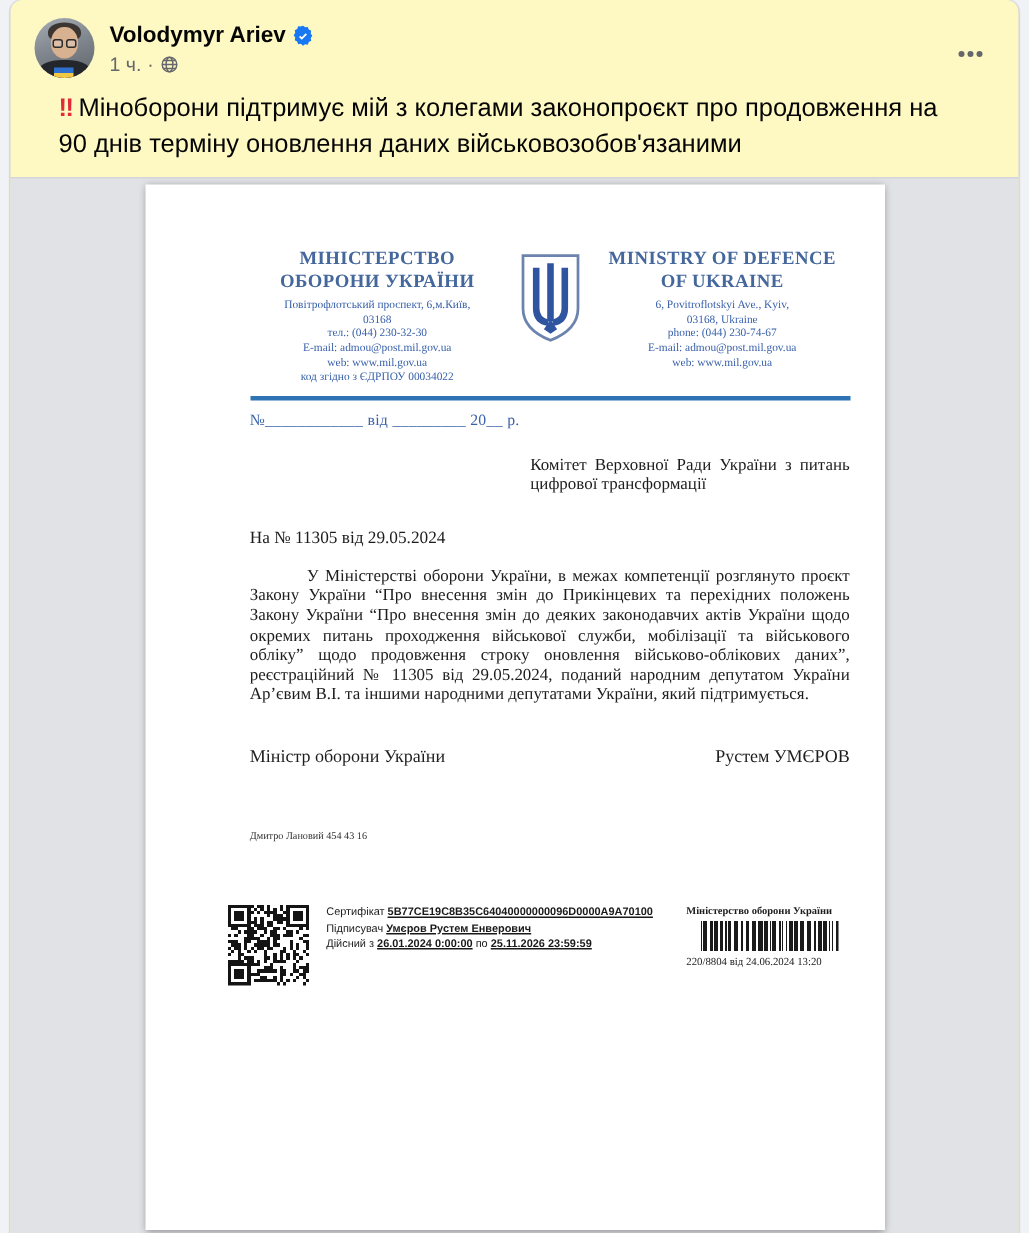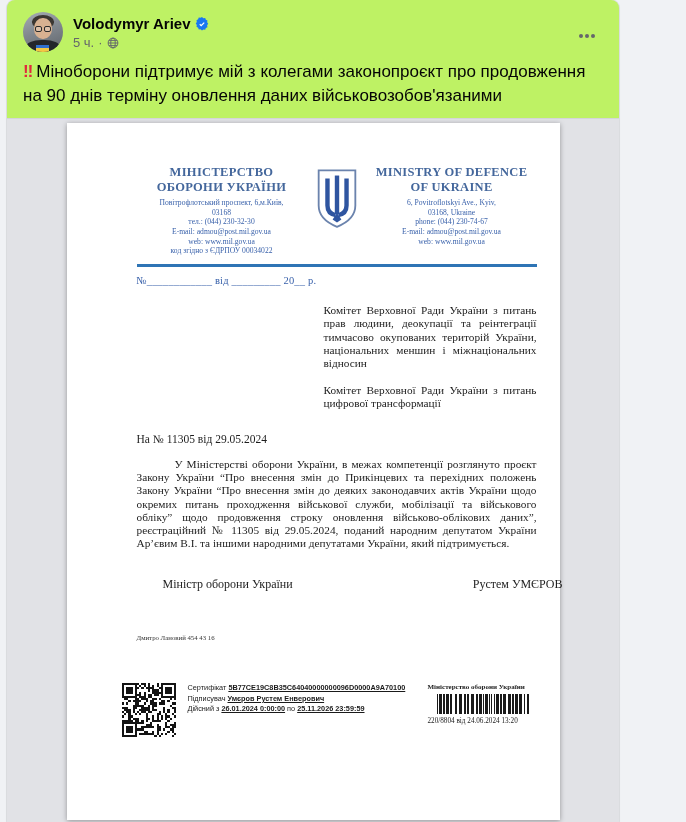--- a/index.html
+++ b/index.html
@@ -1,19 +1,19 @@
 <!DOCTYPE html>
 <html><head>
 <meta charset="utf-8">
 <style>
   *{margin:0;padding:0;box-sizing:border-box}
   html,body{width:686px;height:822px;overflow:hidden}
   body{background:#f0f2f5;font-family:"Liberation Sans",sans-serif;}
 
-  .fb-card{position:relative;margin:0 7px;width:612px;height:822px;background:#bef264;
+  .fb-card{position:relative;margin:0 7px;width:672px;height:822px;background:#fef9c3;
     border-radius:8px 8px 0 0;box-shadow:0 0 0 1px rgba(0,0,0,.06),0 1px 2px rgba(0,0,0,.12);}
 
   
   .post-header{display:flex;align-items:flex-start;padding:12px 12px 0 16px;}
   .avatar{position:relative;width:40px;height:40px;border-radius:50%;overflow:hidden;flex:0 0 40px;
     background:linear-gradient(160deg,#a7adb5 0%,#82888f 45%,#5e636a 100%);cursor:pointer;}
   .av-hair{position:absolute;left:9px;top:3px;width:22px;height:13px;border-radius:50% 50% 42% 42%;background:#3b3631;}
   .av-face{position:absolute;left:11px;top:6px;width:18px;height:21px;border-radius:48%;background:#d8b191;}
   .av-glasses{position:absolute;left:12px;top:14px;width:16px;height:6px;display:flex;gap:2px;}
   .av-glasses::before,.av-glasses::after{content:"";flex:1;border:1px solid #2b2b2b;border-radius:2px;background:rgba(230,235,240,.25);}
@@ -22,21 +22,21 @@
     background:linear-gradient(#2f6fce 50%,#f2c744 50%);}
   .header-info{margin-left:10px;flex:1;padding-top:2px;}
   .name-row{display:flex;align-items:center;gap:4px;}
   .author{font-size:15px;font-weight:700;color:#050505;line-height:19px;cursor:pointer;}
   .badge{width:14px;height:14px;display:inline-block;}
   .meta-row{display:flex;align-items:center;gap:4px;color:#65676b;font-size:13px;margin-top:2px;}
   .more-btn{width:32px;height:32px;border-radius:50%;display:flex;align-items:center;justify-content:center;
     color:#65676b;margin-top:8px;margin-right:4px;cursor:pointer;}
 
   
-  .post-text{padding:8px 16px 10px;font-size:17px;line-height:1.42;color:#050505;}
+  .post-text{padding:8px 32px 10px;font-size:17px;line-height:1.42;color:#050505;}
   .post-text .emoji{color:#e02b3c;font-weight:700;letter-spacing:1px;margin-right:2px;}
 
   
   .attachment{height:707px;background:#e1e2e6;border-top:1px solid #d4d5d9;overflow:hidden;cursor:pointer;}
   .doc-page{width:493px;height:697px;margin:4px auto 0;background:#fff;
     box-shadow:0 1px 5px rgba(0,0,0,.35);
     font-family:"Liberation Serif","DejaVu Serif",serif;color:#1d1d1d;
     padding:42px 23px 0 70px;position:relative;}
 
   
@@ -52,21 +52,21 @@
   .number-line{margin-top:8px;font-size:10.5px;color:#3a62ab;letter-spacing:.2px;}
 
   .recipients{width:213px;margin-left:auto;margin-top:18px;}
   .recipients p{font-size:11.3px;line-height:13.4px;text-align:justify;margin-bottom:13px;}
   .recipients p:last-child{margin-bottom:0;}
 
   .ref-line{margin-top:22px;font-size:11.5px;}
 
   .body-par{margin-top:13px;width:400px;font-size:11.3px;line-height:13.3px;text-align:justify;text-indent:38px;}
 
-  .sig-row{margin-top:26px;width:400px;display:flex;justify-content:space-between;font-size:12px;margin-left:26px;}
+  .sig-row{margin-top:26px;width:400px;display:flex;justify-content:space-between;font-size:12px;}
   .executor{margin-top:42px;font-size:6.8px;color:#333;}
 
   
   .sedo-row{margin-top:42px;margin-left:-15px;width:430px;display:flex;align-items:flex-start;
     font-family:"Liberation Sans",sans-serif;}
   .qr{width:54px;height:54px;flex:0 0 54px;}
   .sedo-text{margin-left:12px;font-size:7.3px;line-height:10.8px;color:#1a1a1a;}
   .sedo-text .u{text-decoration:underline;font-weight:bold;}
   .stamp{margin-left:auto;margin-right:14px;width:110px;text-align:left;font-family:Liberation Serif, serif;}
   .stamp-org{font-size:7px;font-weight:700;line-height:9px;}
@@ -88,21 +88,21 @@
     </div>
     <div class="header-info">
       <div class="name-row">
         <span class="author">Volodymyr Ariev</span>
         <svg class="badge" viewBox="0 0 24 24">
           <path fill="#1877f2" d="M12 1l2.6 2.2 3.4-.4 1.2 3.2 3 1.6-.6 3.4 2 2.8-2 2.8.6 3.4-3 1.6-1.2 3.2-3.4-.4L12 26l-2.6-2.2-3.4.4-1.2-3.2-3-1.6.6-3.4-2-2.8 2-2.8-.6-3.4 3-1.6L6 1.8l3.4.4z" transform="scale(0.92) translate(1,-1)"></path>
           <path fill="#fff" d="M10.6 16.4l-3.2-3.2 1.5-1.5 1.7 1.7 4.5-4.5 1.5 1.5z"></path>
         </svg>
       </div>
       <div class="meta-row">
-        <span>5 ч.</span>
+        <span>1 ч.</span>
         <span>·</span>
         <svg width="12" height="12" viewBox="0 0 16 16">
           <g fill="none" stroke="#65676b" stroke-width="1.3">
             <circle cx="8" cy="8" r="6.5"></circle>
             <ellipse cx="8" cy="8" rx="3" ry="6.5"></ellipse>
             <path d="M1.5 8h13M2.5 4.5h11M2.5 11.5h11"></path>
           </g>
         </svg>
       </div>
     </div>
@@ -155,21 +155,20 @@
           <div class="lh-line"><span>E-mail: </span><span class="lh-link">admou@post.mil.gov.ua</span></div>
           <div class="lh-line"><span>web: </span><span class="lh-link">www.mil.gov.ua</span></div>
         </div>
       </div>
 
       <div class="blue-rule"></div>
 
       <div class="number-line">№____________ від _________ 20__ р.</div>
 
       <div class="recipients">
-        <p>Комітет Верховної Ради України з питань прав людини, деокупації та реінтеграції тимчасово окупованих територій України, національних меншин і міжнаціональних відносин</p>
         <p>Комітет Верховної Ради України з питань цифрової трансформації</p>
       </div>
 
       <div class="ref-line">На № 11305 від 29.05.2024</div>
 
       <p class="body-par">У Міністерстві оборони України, в межах компетенції розглянуто проєкт Закону України “Про внесення змін до Прикінцевих та перехідних положень Закону України “Про внесення змін до деяких законодавчих актів України щодо окремих питань проходження військової служби, мобілізації та військового обліку” щодо продовження строку оновлення військово-облікових даних”, реєстраційний № 11305 від 29.05.2024, поданий народним депутатом України Ар’євим В.І. та іншими народними депутатами України, який підтримується.</p>
 
       <div class="sig-row">
         <span>Міністр оборони України</span>
         <span>Рустем УМЄРОВ</span>

